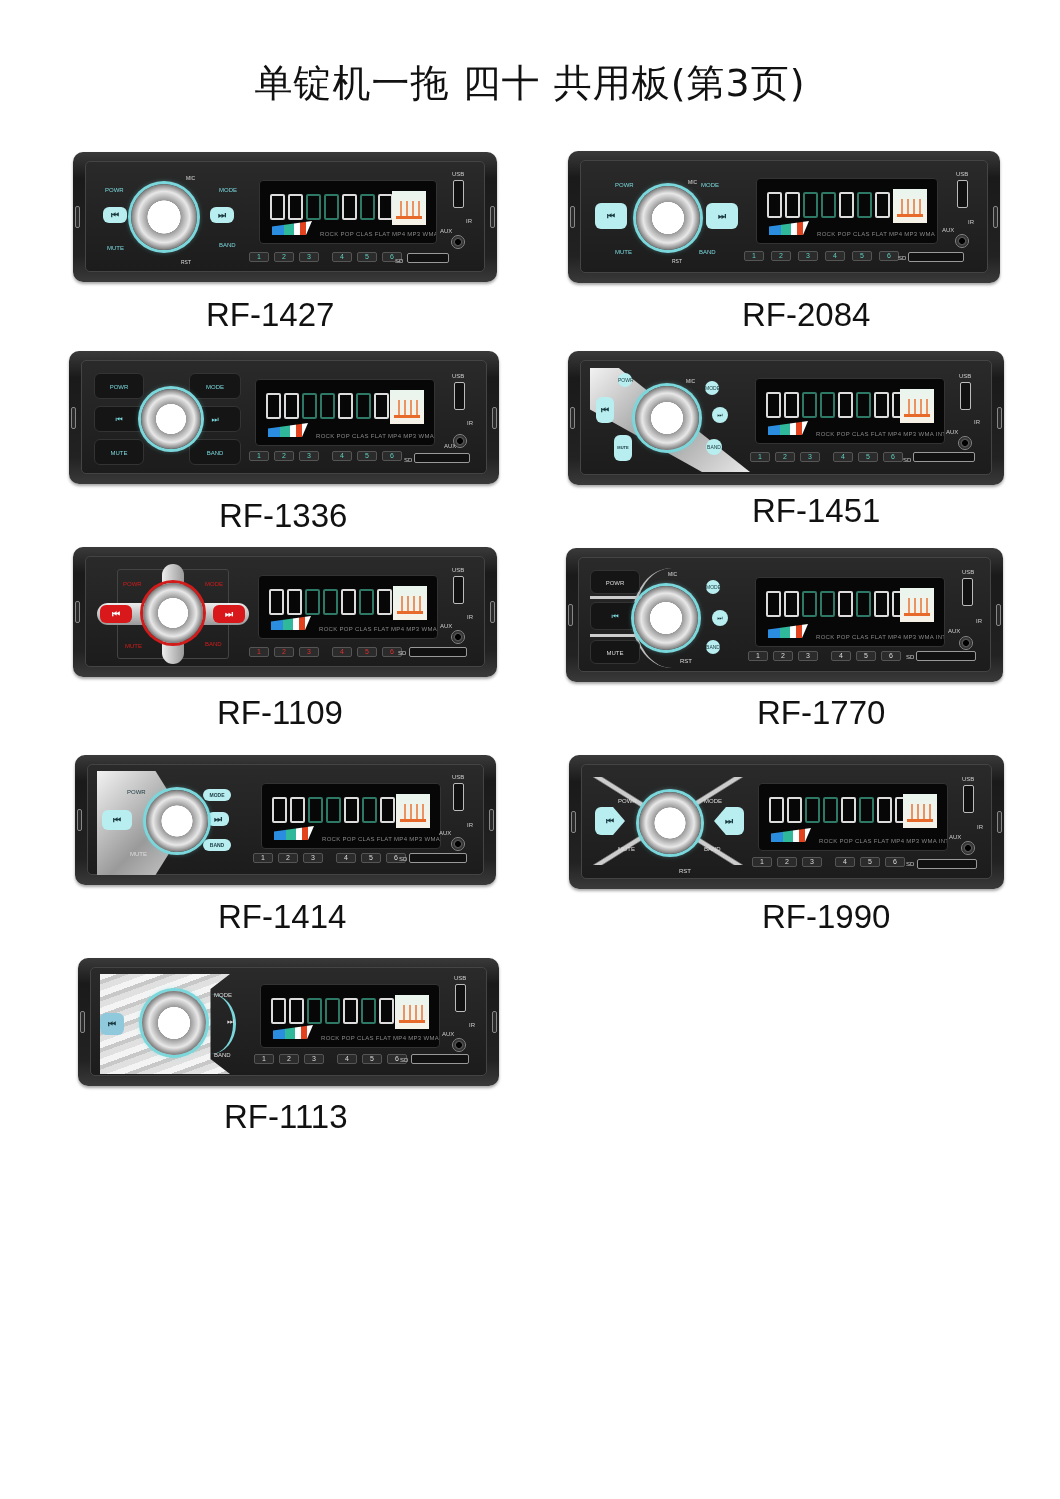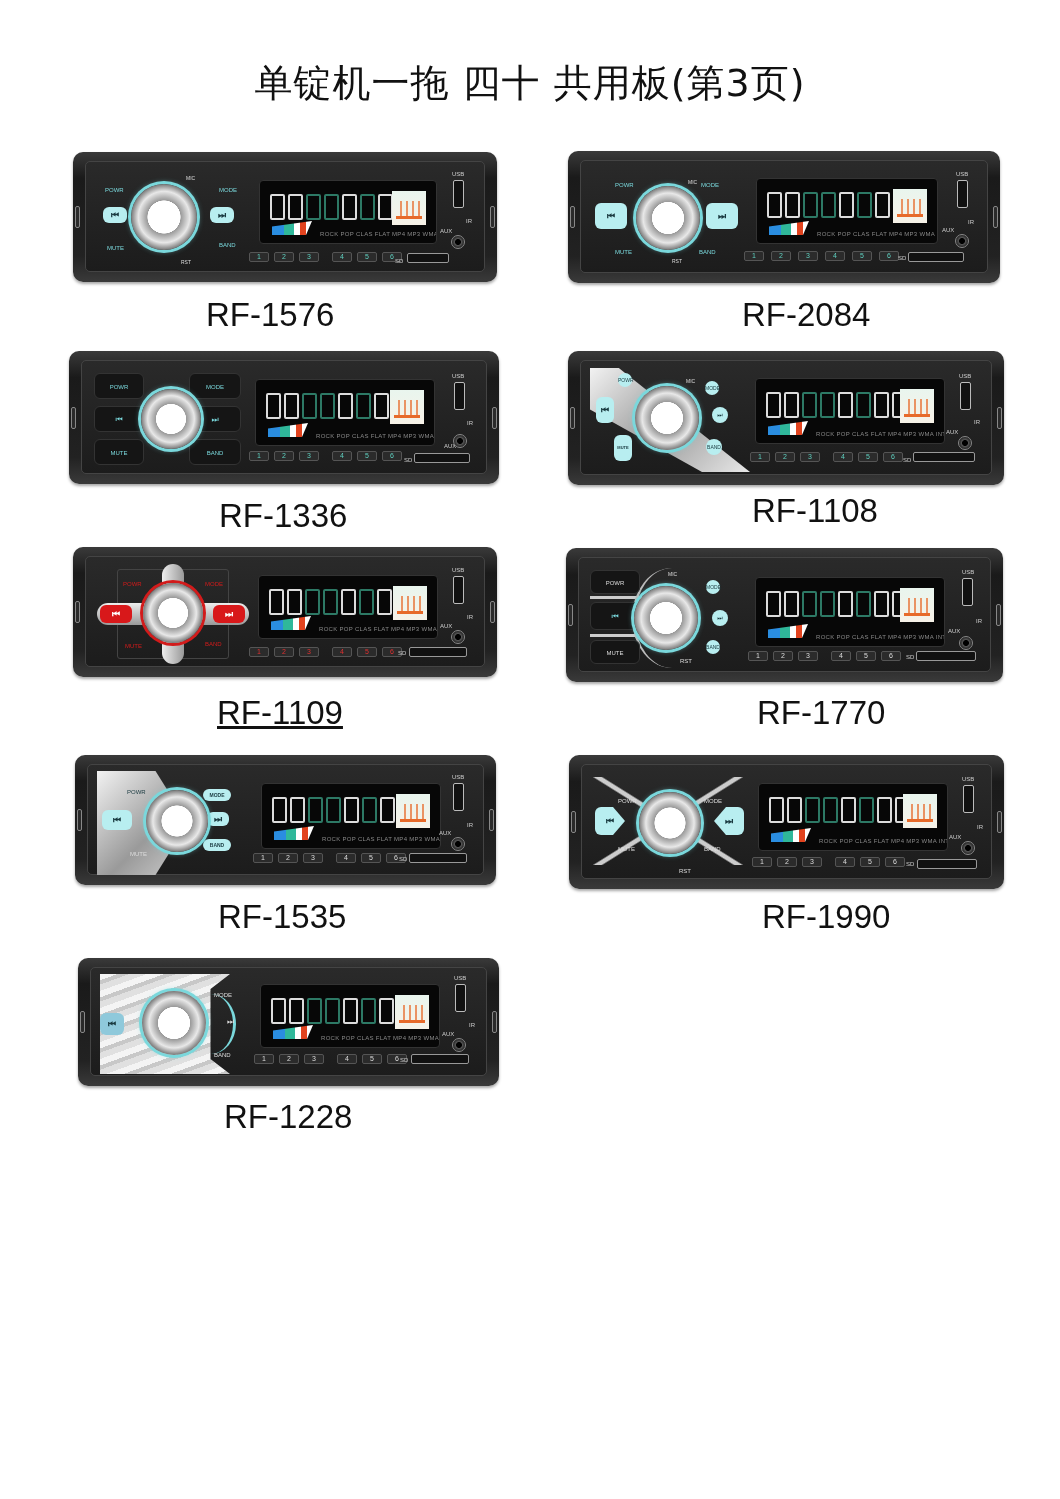--- a/index.html
+++ b/index.html
@@ -79,21 +79,21 @@
       <div class="preset">6</div>
   </div>
   <div class="tiny" style="left:379px;top:19px;">USB</div>
   <div class="usb" style="left:380px;top:28px;"></div>
   <div class="tiny" style="left:393px;top:66px;">IR</div>
   <div class="tiny" style="left:367px;top:76px;">AUX</div>
   <div class="aux-jack" style="left:378px;top:83px;"></div>
   <div class="tiny" style="left:322px;top:106px;">SD</div>
   <div class="sd-slot" style="left:334px;top:101px;"></div>
 </div>
-<div class="model-label" style="left:206px;top:296px;">RF-1576</div>
+<div class="model-label" style="left:206px;top:296px;">RF-1427</div>
 
 <div class="radio" style="left:568px;top:151px;width:432px;height:132px;">
   <div class="side-clip left"></div>
     <div class="side-clip right"></div>
   <div class="inner"></div>
   <div class="btn-pill" style="left:27px;top:52px;width:32px;height:26px;line-height:26px;">⏮</div>
   <div class="btn-pill" style="left:138px;top:52px;width:32px;height:26px;line-height:26px;">⏭</div>
   <div class="knob glow-cyan" style="left:68px;top:35px;width:64px;height:64px;"></div>
   <div class="lbl" style="left:47px;top:31px;">POWR</div>
   <div class="lbl" style="left:133px;top:31px;">MODE</div>
@@ -215,21 +215,21 @@
       <div class="preset">6</div>
   </div>
   <div class="tiny" style="left:391px;top:22px;">USB</div>
   <div class="usb" style="left:392px;top:31px;"></div>
   <div class="tiny" style="left:406px;top:68px;">IR</div>
   <div class="tiny" style="left:378px;top:78px;">AUX</div>
   <div class="aux-jack" style="left:390px;top:85px;"></div>
   <div class="tiny" style="left:335px;top:106px;">SD</div>
   <div class="sd-slot" style="left:345px;top:101px;width:62px;"></div>
 </div>
-<div class="model-label" style="left:752px;top:492px;">RF-1108</div>
+<div class="model-label" style="left:752px;top:492px;">RF-1451</div>
 
 <div class="radio" style="left:73px;top:547px;width:424px;height:130px;">
   <div class="side-clip left"></div>
     <div class="side-clip right"></div>
   <div class="inner"></div>
   <div style="position:absolute;left:44px;top:22px;width:112px;height:90px;border:1px solid #444;border-radius:3px;"></div>
   <div style="position:absolute;left:24px;top:56px;width:152px;height:22px;border-radius:11px;background:linear-gradient(#eee,#999);"></div>
   <div style="position:absolute;left:89px;top:17px;width:22px;height:100px;border-radius:11px;background:linear-gradient(90deg,#eee,#999);"></div>
   <div class="btn-pill red" style="left:27px;top:58px;width:32px;height:18px;line-height:18px;">⏮</div>
   <div class="btn-pill red" style="left:140px;top:58px;width:32px;height:18px;line-height:18px;">⏭</div>
@@ -262,21 +262,21 @@
       <div class="preset red">6</div>
   </div>
   <div class="tiny" style="left:379px;top:20px;">USB</div>
   <div class="usb" style="left:380px;top:29px;"></div>
   <div class="tiny" style="left:394px;top:67px;">IR</div>
   <div class="tiny" style="left:367px;top:76px;">AUX</div>
   <div class="aux-jack" style="left:378px;top:83px;"></div>
   <div class="tiny" style="left:325px;top:103px;">SD</div>
   <div class="sd-slot" style="left:336px;top:100px;width:58px;"></div>
 </div>
-<div class="model-label" style="left:217px;top:694px;text-decoration:underline;">RF-1109</div>
+<div class="model-label" style="left:217px;top:694px;">RF-1109</div>
 
 <div class="radio" style="left:566px;top:548px;width:437px;height:134px;">
   <div class="side-clip left"></div>
     <div class="side-clip right"></div>
   <div class="inner"></div>
   <div style="position:absolute;left:24px;top:48px;width:52px;height:3px;background:#ccc;"></div>
   <div style="position:absolute;left:24px;top:86px;width:52px;height:3px;background:#ccc;"></div>
   <div style="position:absolute;left:66px;top:20px;width:80px;height:100px;border-left:3px solid #bbb;border-radius:50% 0 0 50%;"></div>
   <div class="btn-dark" style="left:24px;top:22px;width:50px;height:24px;line-height:24px;color:#ddd;">POWR</div>
   <div class="btn-dark" style="left:24px;top:54px;width:50px;height:28px;line-height:28px;font-size:8px;">⏮</div>
@@ -356,21 +356,21 @@
       <div class="preset" style="color:#ddd;">6</div>
   </div>
   <div class="tiny" style="left:377px;top:19px;">USB</div>
   <div class="usb" style="left:378px;top:28px;"></div>
   <div class="tiny" style="left:392px;top:67px;">IR</div>
   <div class="tiny" style="left:364px;top:75px;">AUX</div>
   <div class="aux-jack" style="left:376px;top:82px;"></div>
   <div class="tiny" style="left:324px;top:101px;">SD</div>
   <div class="sd-slot" style="left:334px;top:98px;width:58px;"></div>
 </div>
-<div class="model-label" style="left:218px;top:898px;">RF-1535</div>
+<div class="model-label" style="left:218px;top:898px;">RF-1414</div>
 
 <div class="radio" style="left:569px;top:755px;width:435px;height:134px;">
   <div class="side-clip left"></div>
     <div class="side-clip right"></div>
   <div class="inner"></div>
   <div style="position:absolute;left:24px;top:22px;width:150px;height:88px;background:linear-gradient(32deg,transparent 48%,#ccc 49% 51%,transparent 52%),linear-gradient(-32deg,transparent 48%,#ccc 49% 51%,transparent 52%);"></div>
   <div class="btn-pill" style="left:26px;top:52px;width:30px;height:28px;line-height:28px;clip-path:polygon(0 0,60% 0,100% 50%,60% 100%,0 100%);">⏮</div>
   <div class="btn-pill" style="left:145px;top:52px;width:30px;height:28px;line-height:28px;clip-path:polygon(40% 0,100% 0,100% 100%,40% 100%,0 50%);">⏭</div>
   <div class="knob glow-cyan" style="left:70px;top:37px;width:62px;height:62px;"></div>
   <div class="lbl white" style="left:49px;top:43px;">POWR</div>
@@ -446,13 +446,13 @@
       <div class="preset" style="color:#ddd;">6</div>
   </div>
   <div class="tiny" style="left:376px;top:17px;">USB</div>
   <div class="usb" style="left:377px;top:26px;"></div>
   <div class="tiny" style="left:391px;top:64px;">IR</div>
   <div class="tiny" style="left:364px;top:73px;">AUX</div>
   <div class="aux-jack" style="left:374px;top:80px;"></div>
   <div class="tiny" style="left:322px;top:99px;">SD</div>
   <div class="sd-slot" style="left:333px;top:96px;width:58px;"></div>
 </div>
-<div class="model-label" style="left:224px;top:1098px;">RF-1228</div>
+<div class="model-label" style="left:224px;top:1098px;">RF-1113</div>
 
 </body></html>

